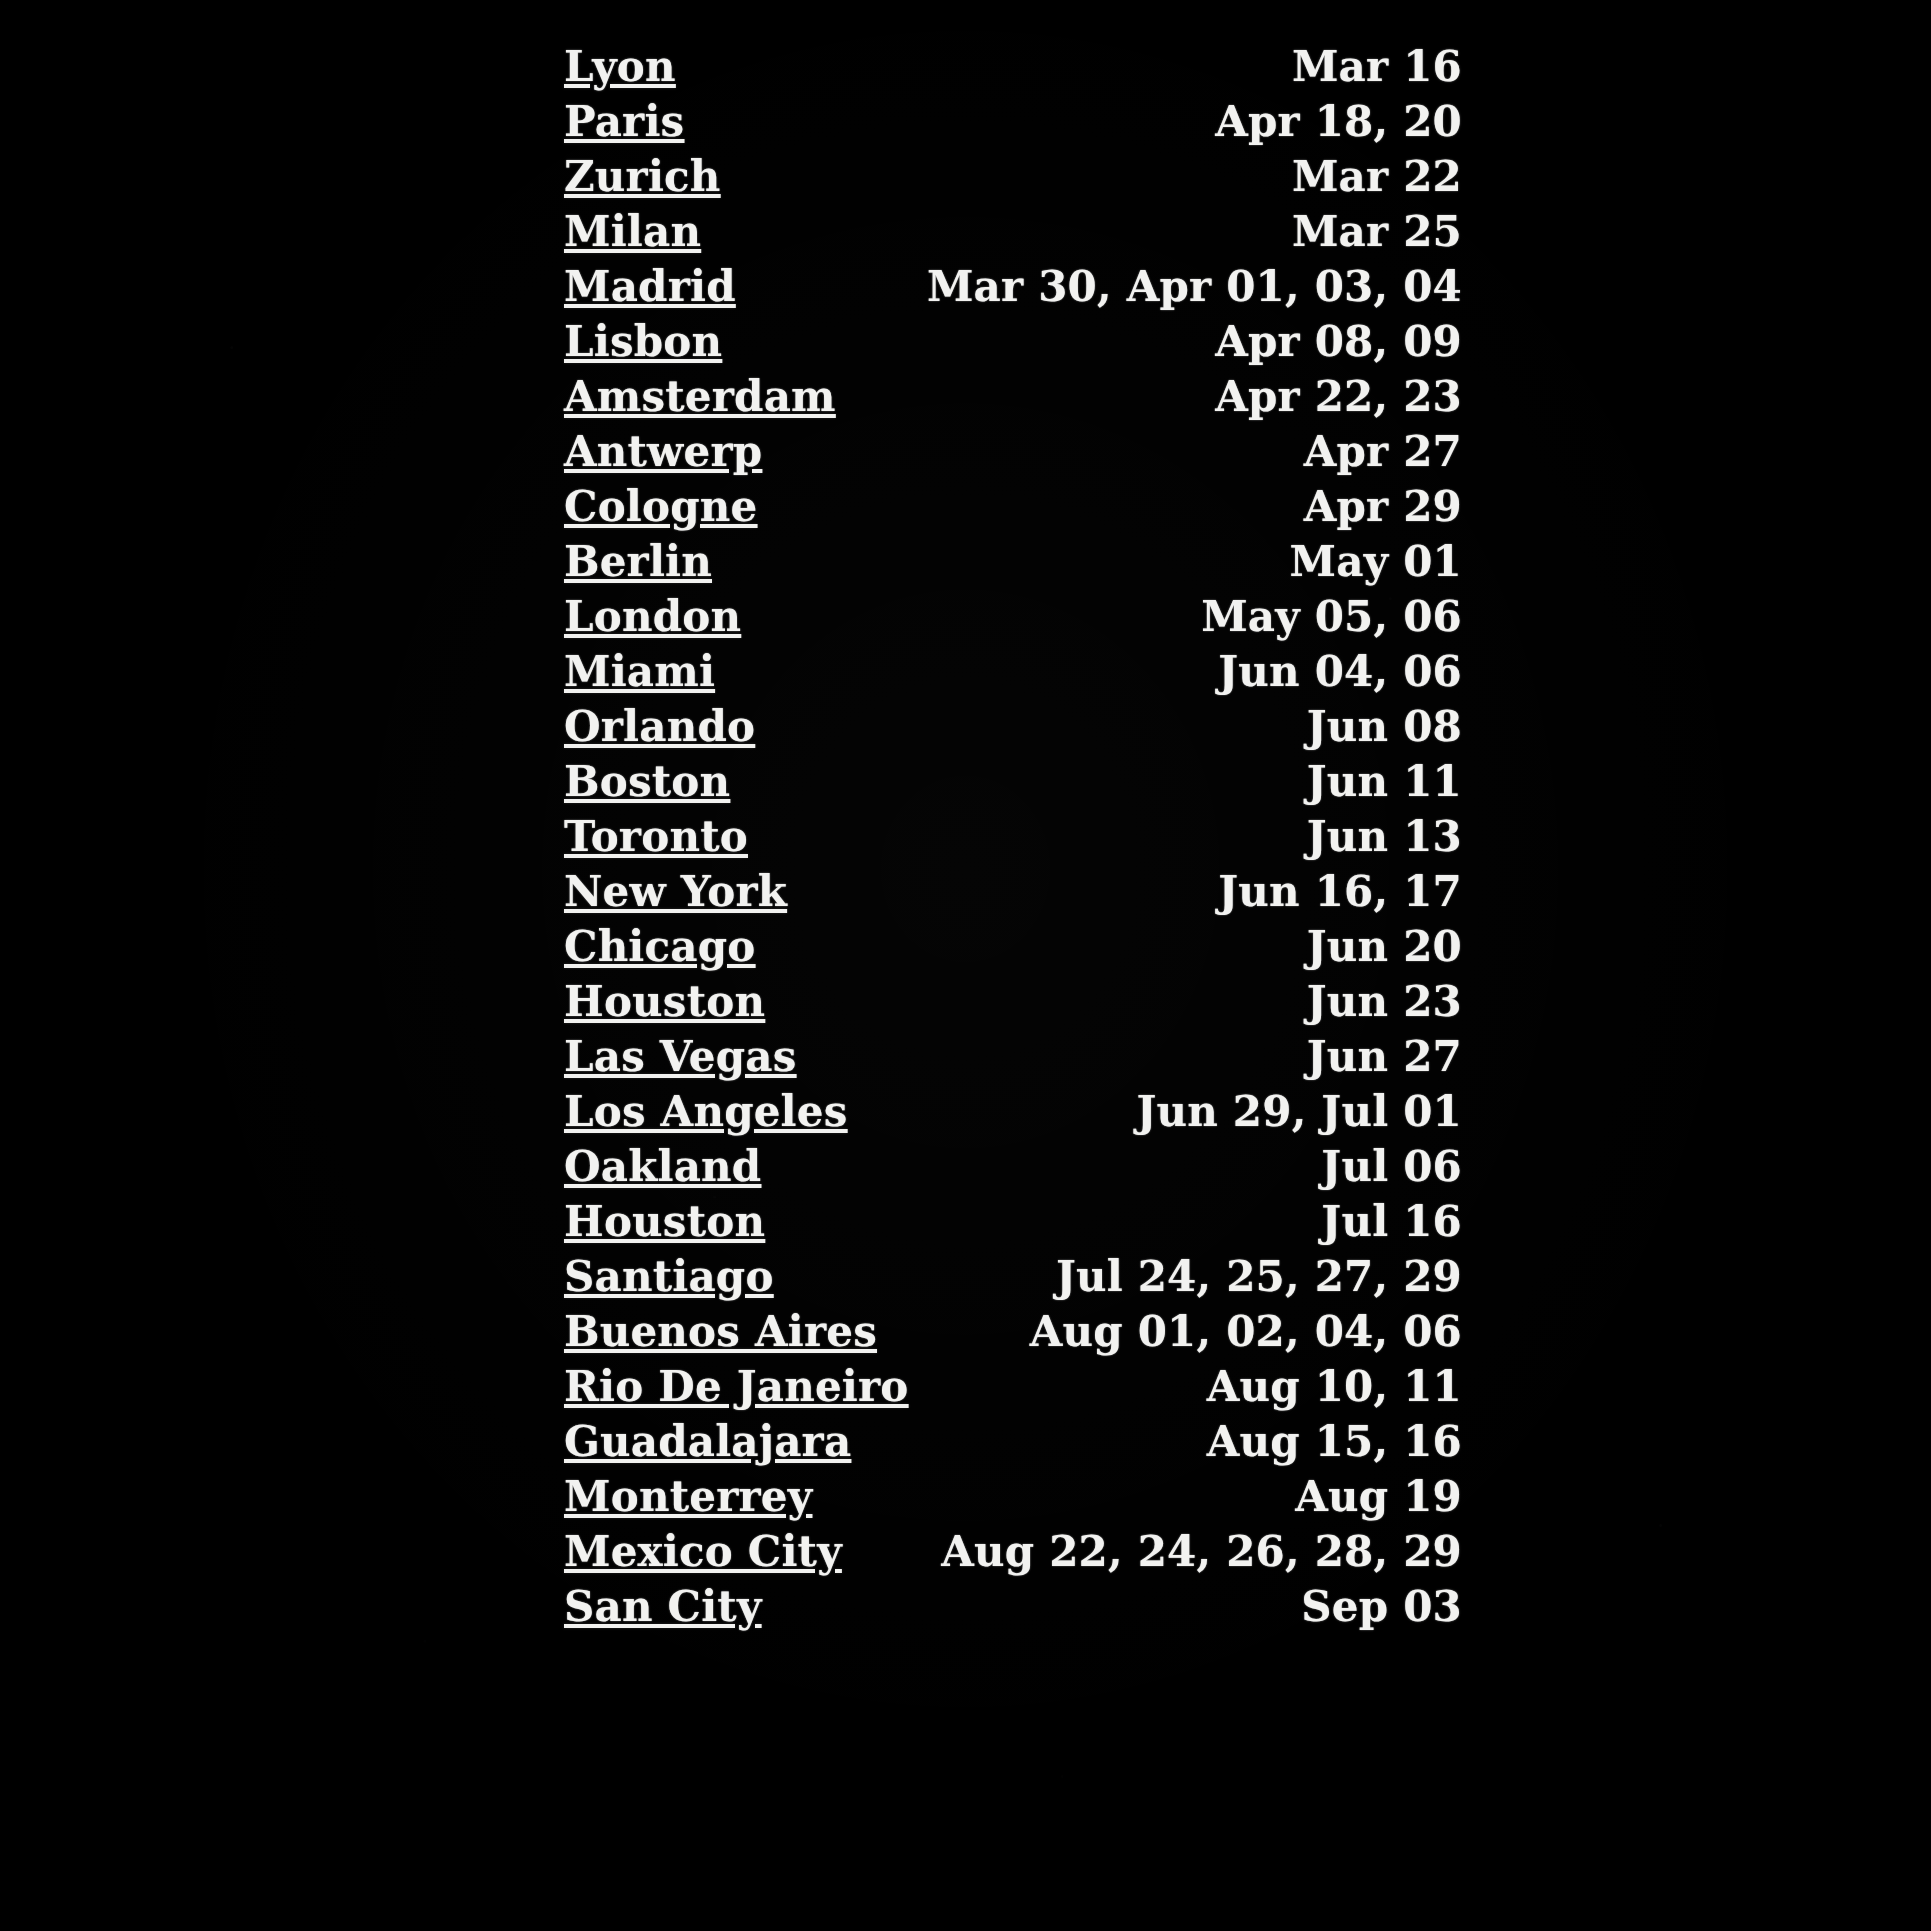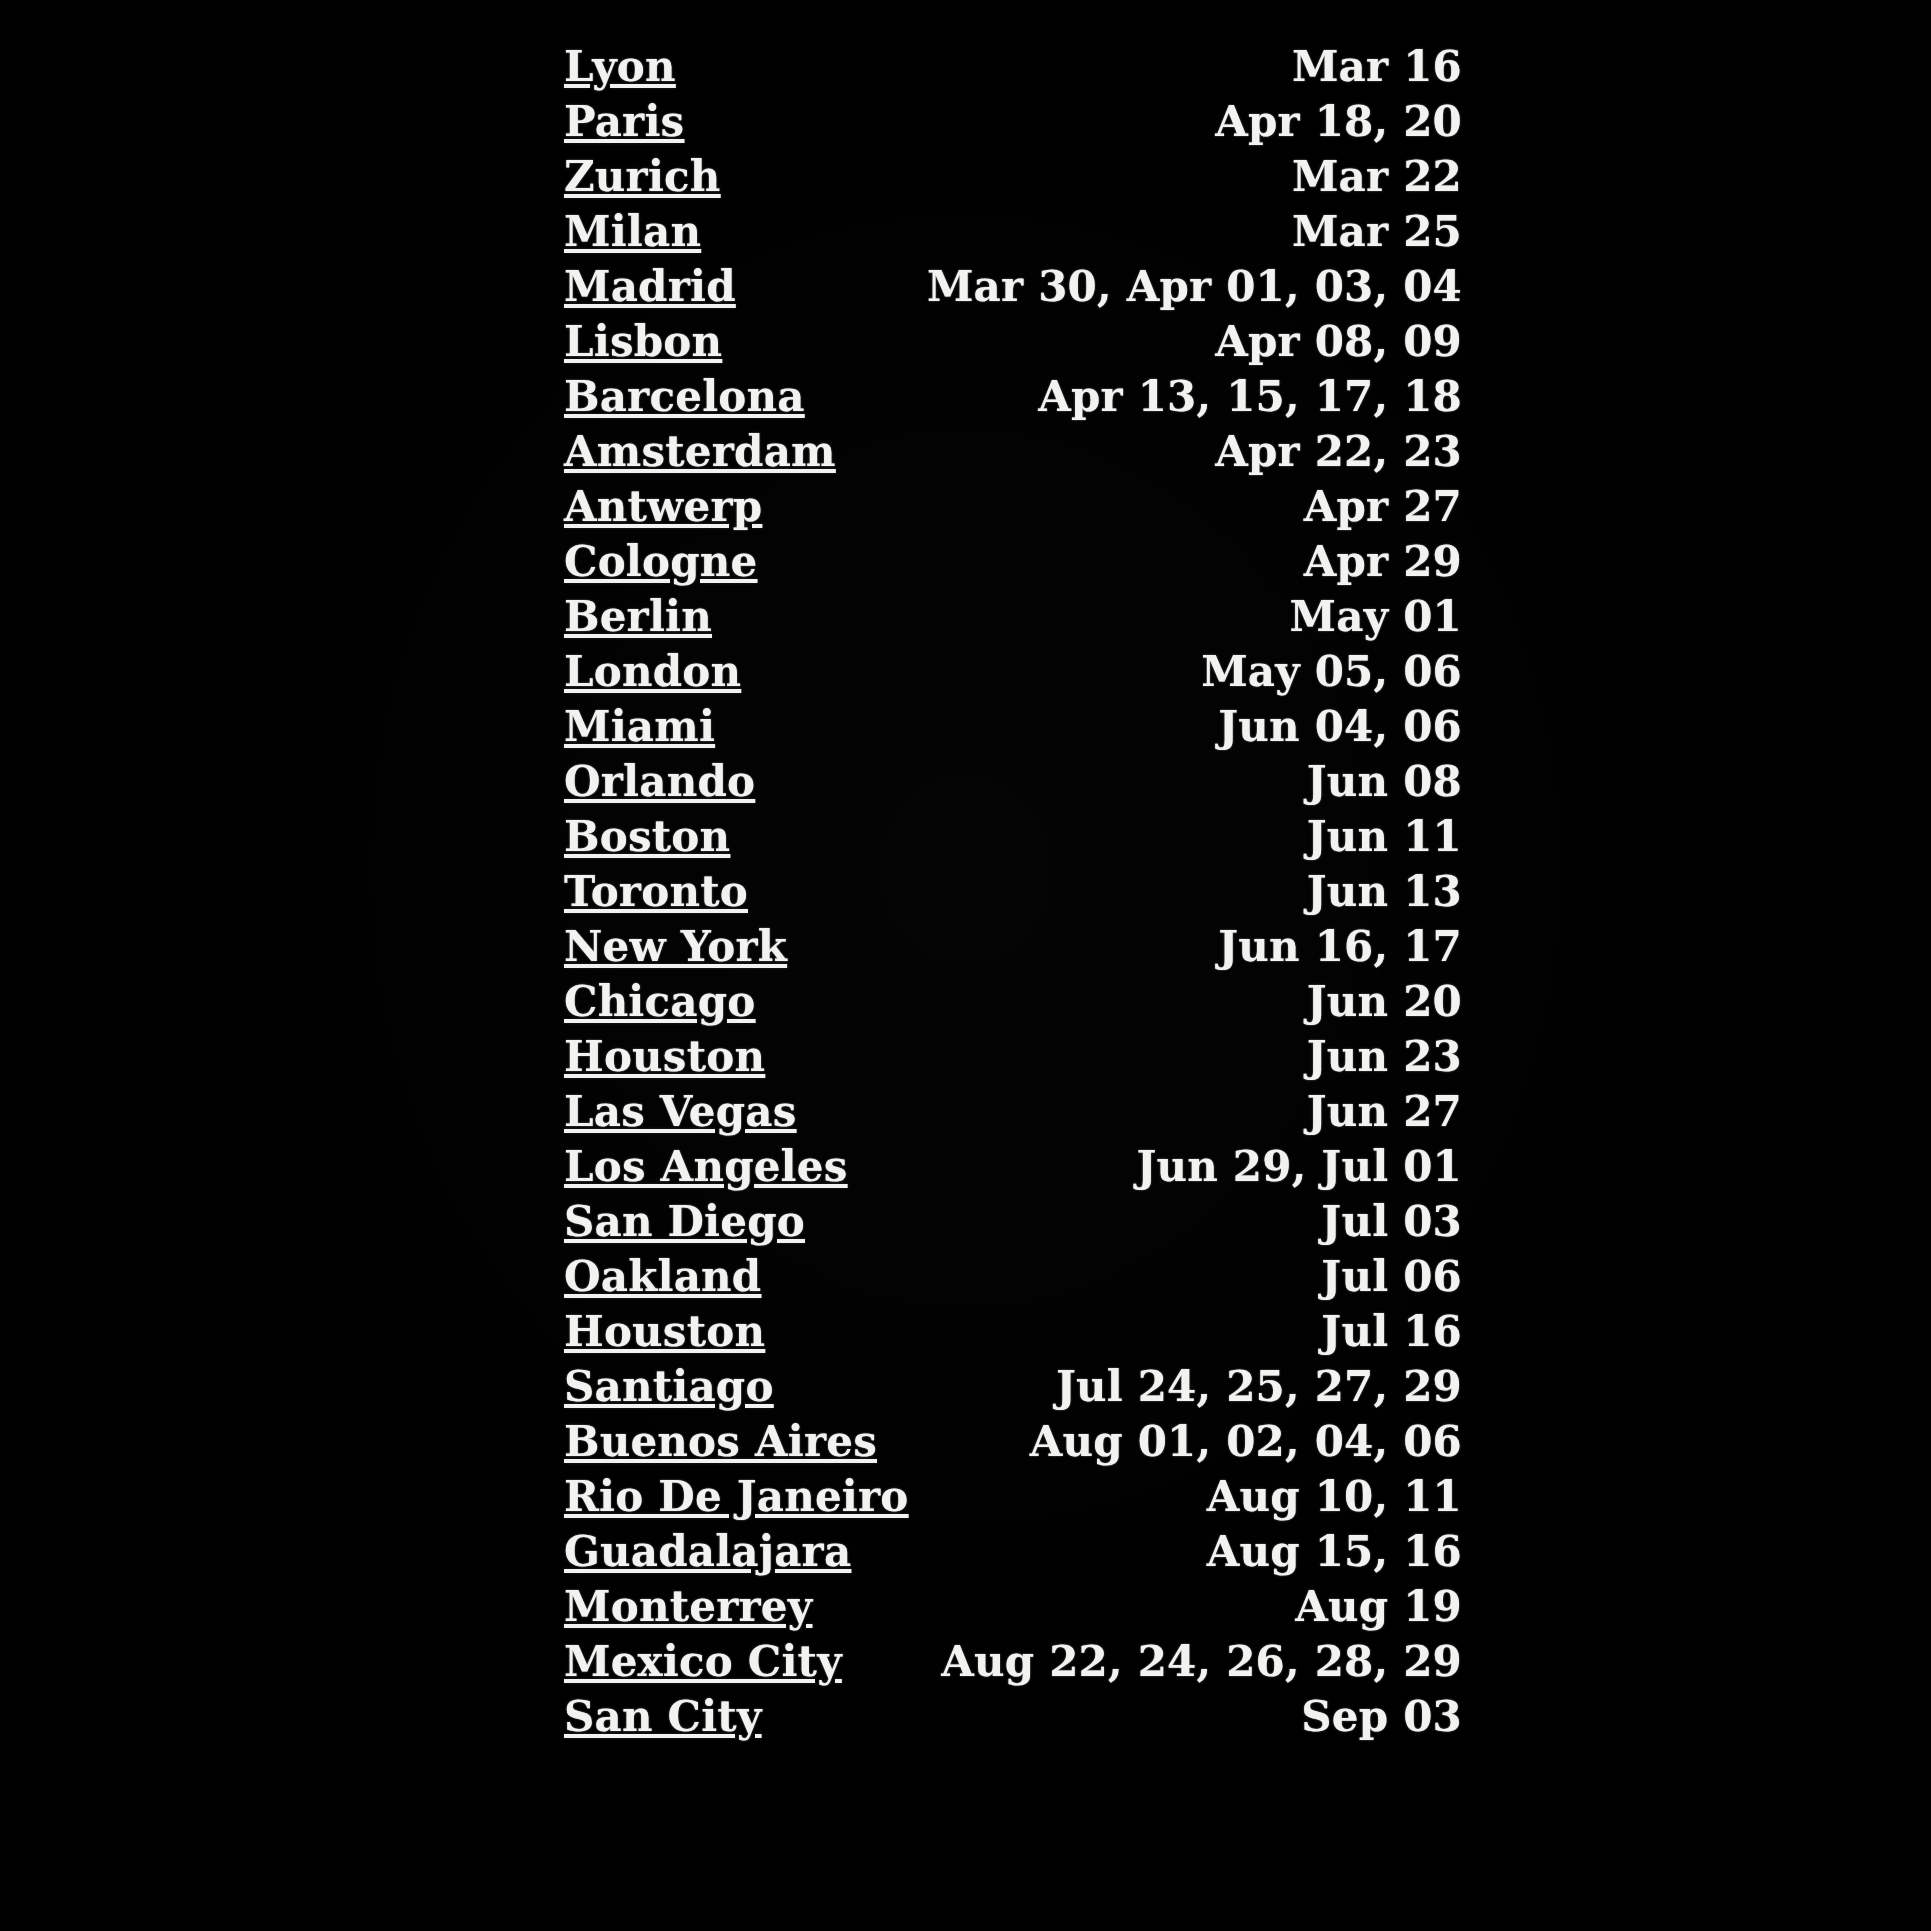--- a/index.html
+++ b/index.html
@@ -95,24 +95,20 @@
     </div>
     <div class="row">
       <span class="city">Madrid</span>
       <span class="dates">Mar 30, Apr 01, 03, 04</span>
     </div>
     <div class="row">
       <span class="city">Lisbon</span>
       <span class="dates">Apr 08, 09</span>
     </div>
     <div class="row">
-      <span class="city">Barcelona</span>
-      <span class="dates">Apr 13, 15, 17, 18</span>
-    </div>
-    <div class="row">
       <span class="city">Amsterdam</span>
       <span class="dates">Apr 22, 23</span>
     </div>
     <div class="row">
       <span class="city">Antwerp</span>
       <span class="dates">Apr 27</span>
     </div>
     <div class="row">
       <span class="city">Cologne</span>
       <span class="dates">Apr 29</span>
@@ -155,24 +151,20 @@
     </div>
     <div class="row">
       <span class="city">Las Vegas</span>
       <span class="dates">Jun 27</span>
     </div>
     <div class="row">
       <span class="city">Los Angeles</span>
       <span class="dates">Jun 29, Jul 01</span>
     </div>
     <div class="row">
-      <span class="city">San Diego</span>
-      <span class="dates">Jul 03</span>
-    </div>
-    <div class="row">
       <span class="city">Oakland</span>
       <span class="dates">Jul 06</span>
     </div>
     <div class="row">
       <span class="city">Houston</span>
       <span class="dates">Jul 16</span>
     </div>
     <div class="row">
       <span class="city">Santiago</span>
       <span class="dates">Jul 24, 25, 27, 29</span>

